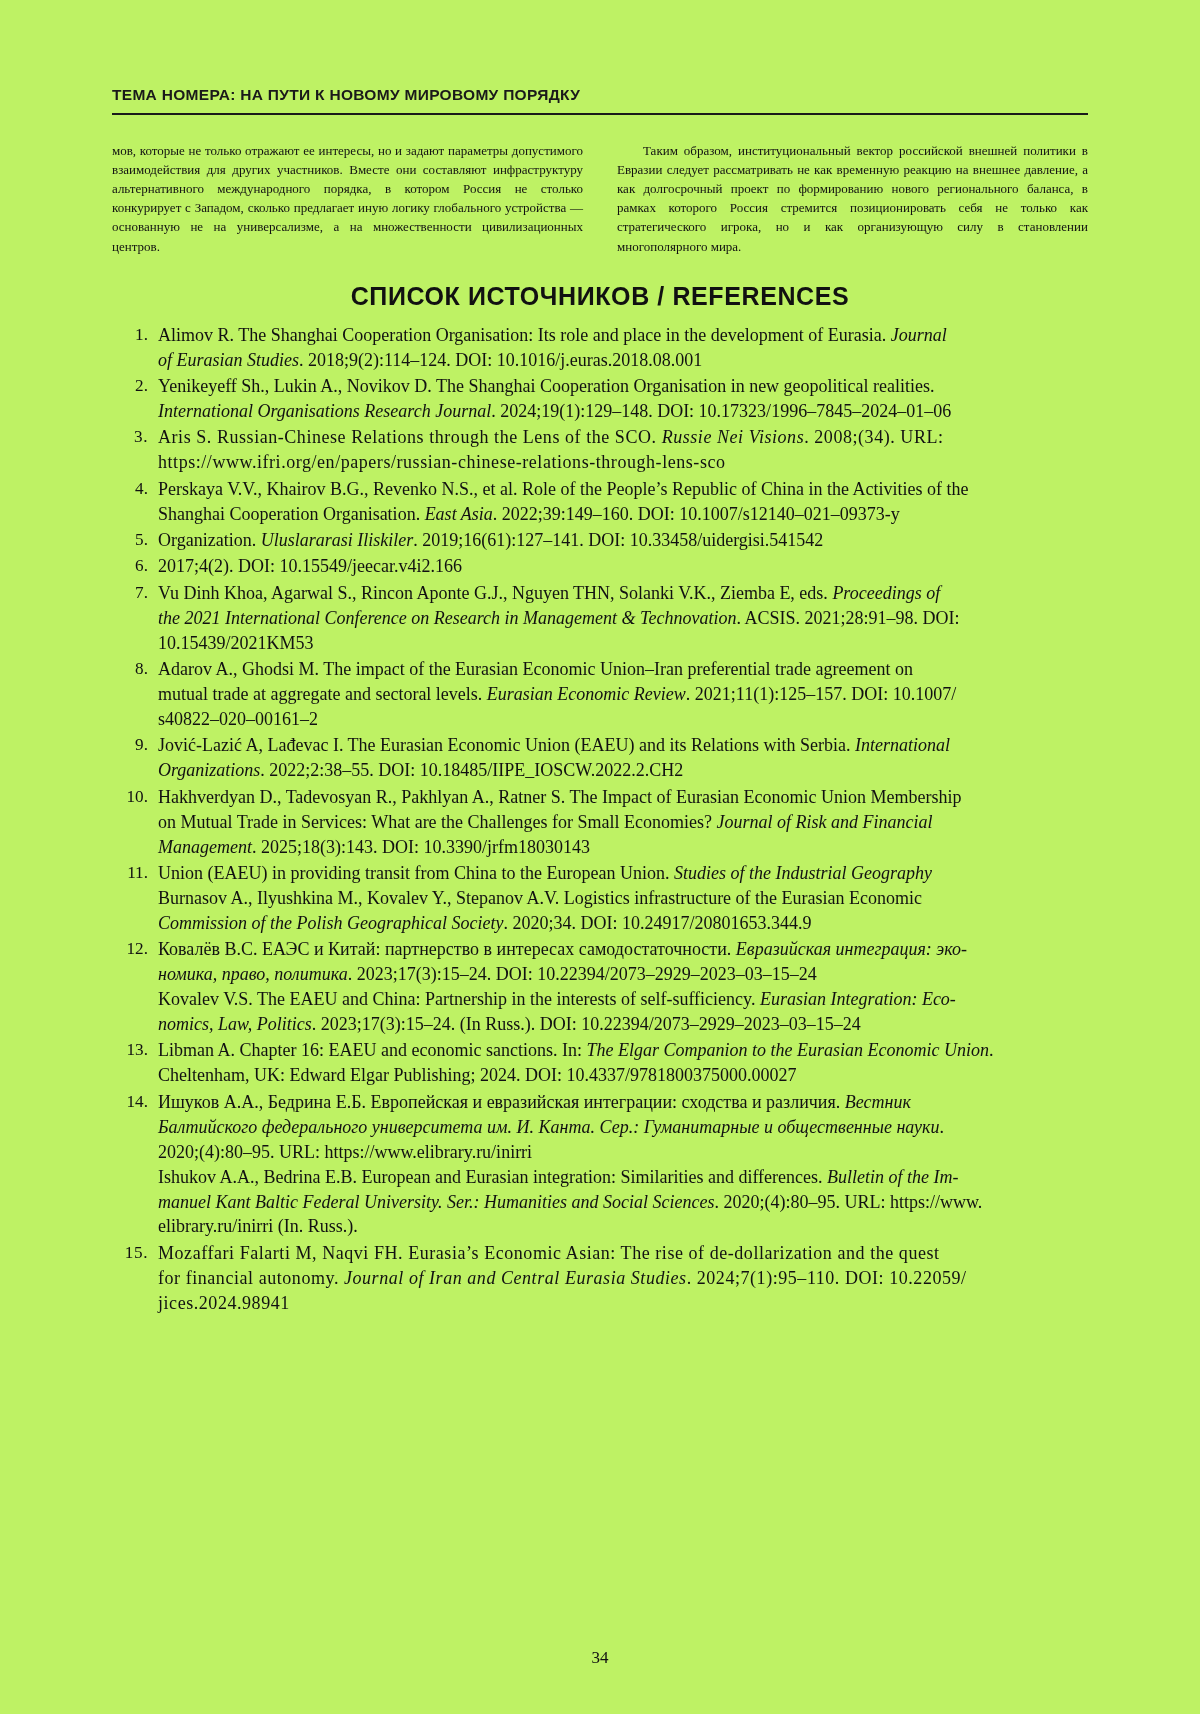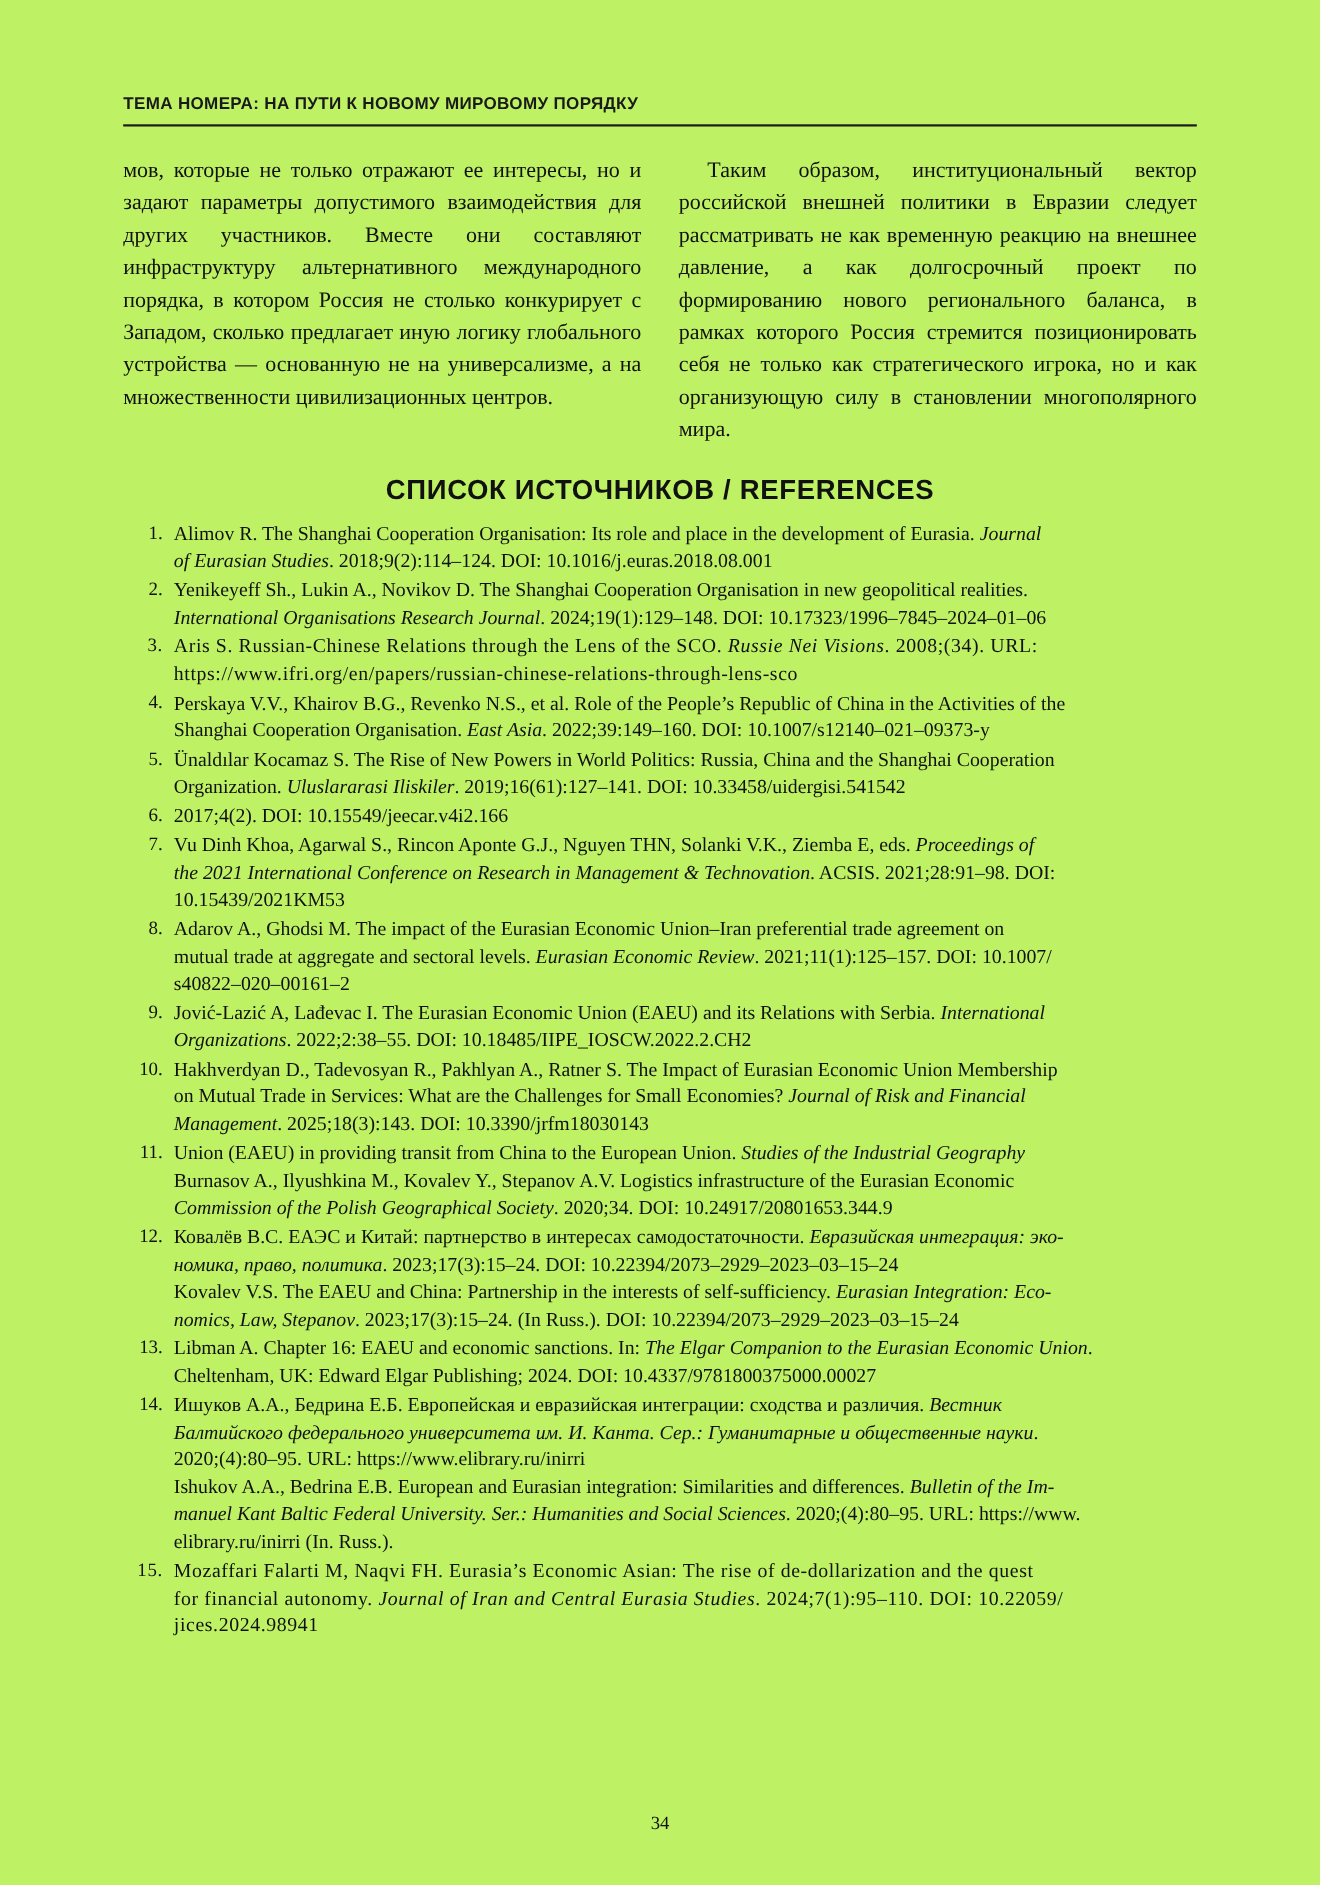--- a/index.html
+++ b/index.html
@@ -29,21 +29,21 @@
     border-top: 2.5px solid #1a1a1a;
     margin-top: 9px;
     margin-bottom: 26px;
   }
   .columns {
     display: flex;
     gap: 34px;
   }
   .col {
     flex: 1 1 0;
-    font-size: 20px;
+    font-size: 13px;
     line-height: 1.47;
     text-align: justify;
     text-justify: inter-word;
     hyphens: manual;
   }
   .col p {
     margin: 0;
   }
   .col p.indent {
     text-indent: 26px;
@@ -131,21 +131,20 @@
       </li>
       <li class="tracked">
         <span class="ref-line"><span>Aris S. Russian-Chinese Relations through the Lens of the SCO. </span><span class="it">Russie Nei Visions</span><span>. 2008;(34). URL:</span></span>
         <span class="ref-line"><span>https://www.ifri.org/en/papers/russian-chinese-relations-through-lens-sco</span></span>
       </li>
       <li>
         <span class="ref-line"><span>Perskaya V.V., Khairov B.G., Revenko N.S., et al. Role of the People’s Republic of China in the Activities of the</span></span>
         <span class="ref-line"><span>Shanghai Cooperation Organisation. </span><span class="it">East Asia</span><span>. 2022;39:149–160. DOI: 10.1007/s12140–021–09373-y</span></span>
       </li>
       <li>
-        <span class="ref-line"><span>Ünaldılar Kocamaz S. The Rise of New Powers in World Politics: Russia, China and the Shanghai Cooperation</span></span>
         <span class="ref-line"><span>Organization. </span><span class="it">Uluslararasi Iliskiler</span><span>. 2019;16(61):127–141. DOI: 10.33458/uidergisi.541542</span></span>
       </li>
       <li>
         <span class="ref-line"><span>2017;4(2). DOI: 10.15549/jeecar.v4i2.166</span></span>
       </li>
       <li>
         <span class="ref-line"><span>Vu Dinh Khoa, Agarwal S., Rincon Aponte G.J., Nguyen THN, Solanki V.K., Ziemba E, eds. </span><span class="it">Proceedings of</span></span>
         <span class="ref-line"><span class="it">the 2021 International Conference on Research in Management &amp; Technovation</span><span>. ACSIS. 2021;28:91–98. DOI:</span></span>
         <span class="ref-line"><span>10.15439/2021KM53</span></span>
       </li>
@@ -165,21 +164,21 @@
       </li>
       <li>
         <span class="ref-line"><span>Union (EAEU) in providing transit from China to the European Union. </span><span class="it">Studies of the Industrial Geography</span></span>
         <span class="ref-line"><span>Burnasov A., Ilyushkina M., Kovalev Y., Stepanov A.V. Logistics infrastructure of the Eurasian Economic</span></span>
         <span class="ref-line"><span class="it">Commission of the Polish Geographical Society</span><span>. 2020;34. DOI: 10.24917/20801653.344.9</span></span>
       </li>
       <li>
         <span class="ref-line"><span>Ковалёв В.С. ЕАЭС и Китай: партнерство в интересах самодостаточности. </span><span class="it">Евразийская интеграция: эко-</span></span>
         <span class="ref-line"><span class="it">номика, право, политика</span><span>. 2023;17(3):15–24. DOI: 10.22394/2073–2929–2023–03–15–24</span></span>
         <span class="ref-line"><span>Kovalev V.S. The EAEU and China: Partnership in the interests of self-sufficiency. </span><span class="it">Eurasian Integration: Eco-</span></span>
-        <span class="ref-line"><span class="it">nomics, Law, Stepanov</span><span>. 2023;17(3):15–24. (In Russ.). DOI: 10.22394/2073–2929–2023–03–15–24</span></span>
+        <span class="ref-line"><span class="it">nomics, Law, Politics</span><span>. 2023;17(3):15–24. (In Russ.). DOI: 10.22394/2073–2929–2023–03–15–24</span></span>
       </li>
       <li>
         <span class="ref-line"><span>Libman A. Chapter 16: EAEU and economic sanctions. In: </span><span class="it">The Elgar Companion to the Eurasian Economic Union</span><span>.</span></span>
         <span class="ref-line"><span>Cheltenham, UK: Edward Elgar Publishing; 2024. DOI: 10.4337/9781800375000.00027</span></span>
       </li>
       <li>
         <span class="ref-line"><span>Ишуков А.А., Бедрина Е.Б. Европейская и евразийская интеграции: сходства и различия. </span><span class="it">Вестник</span></span>
         <span class="ref-line"><span class="it">Балтийского федерального университета им. И. Канта. Сер.: Гуманитарные и общественные науки</span><span>.</span></span>
         <span class="ref-line"><span>2020;(4):80–95. URL: https://www.elibrary.ru/inirri</span></span>
         <span class="ref-line"><span>Ishukov A.A., Bedrina E.B. European and Eurasian integration: Similarities and differences. </span><span class="it">Bulletin of the Im-</span></span>

